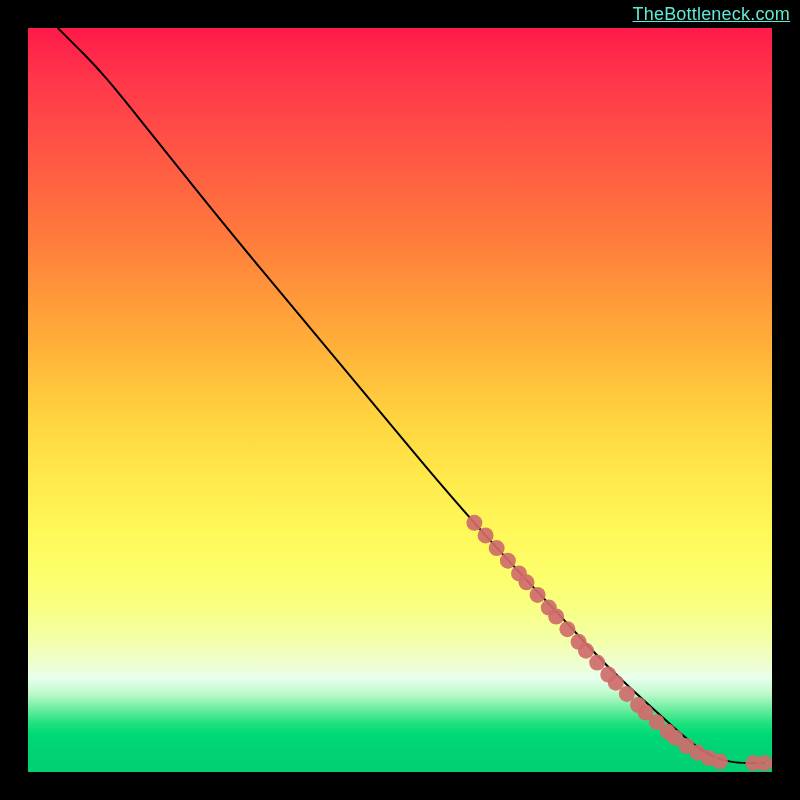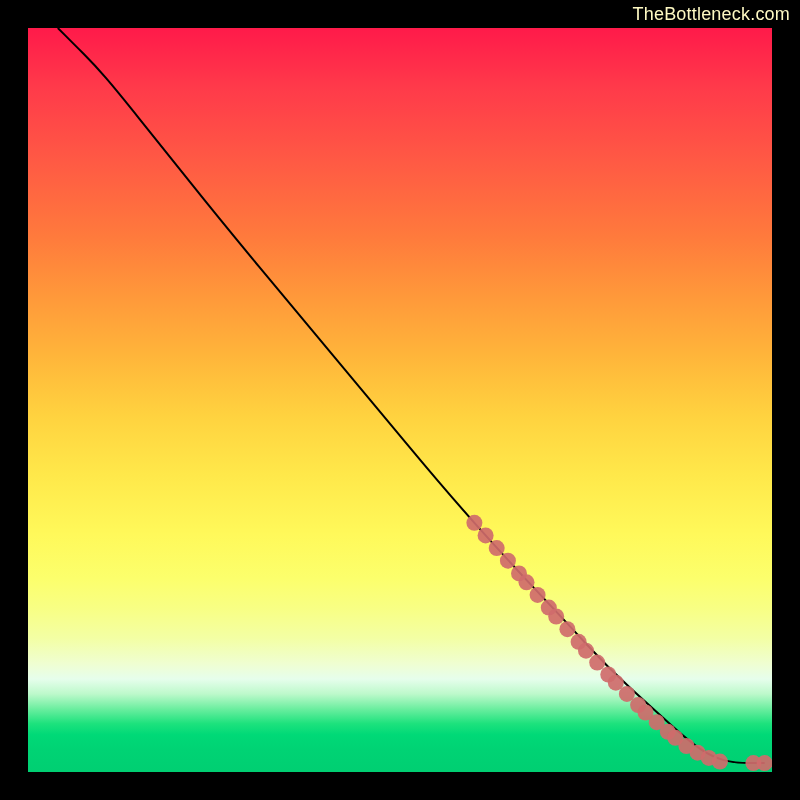--- a/index.html
+++ b/index.html
@@ -44,22 +44,23 @@
       #00d977 95%,
       #00d374 97%,
       #00cf72 100%
     );
   }
   .watermark {
     position: absolute;
     top: 4px;
     right: 10px;
     font: 18px Arial, Helvetica, sans-serif;
-    color: #fef9c3;
+    color: #5eead4;
     letter-spacing: 0.2px;
+    text-decoration: underline;
   }
   svg.overlay {
     position: absolute;
     inset: 0;
     width: 744px;
     height: 744px;
   }
   .curve {
     fill: none;
     stroke: #000;

